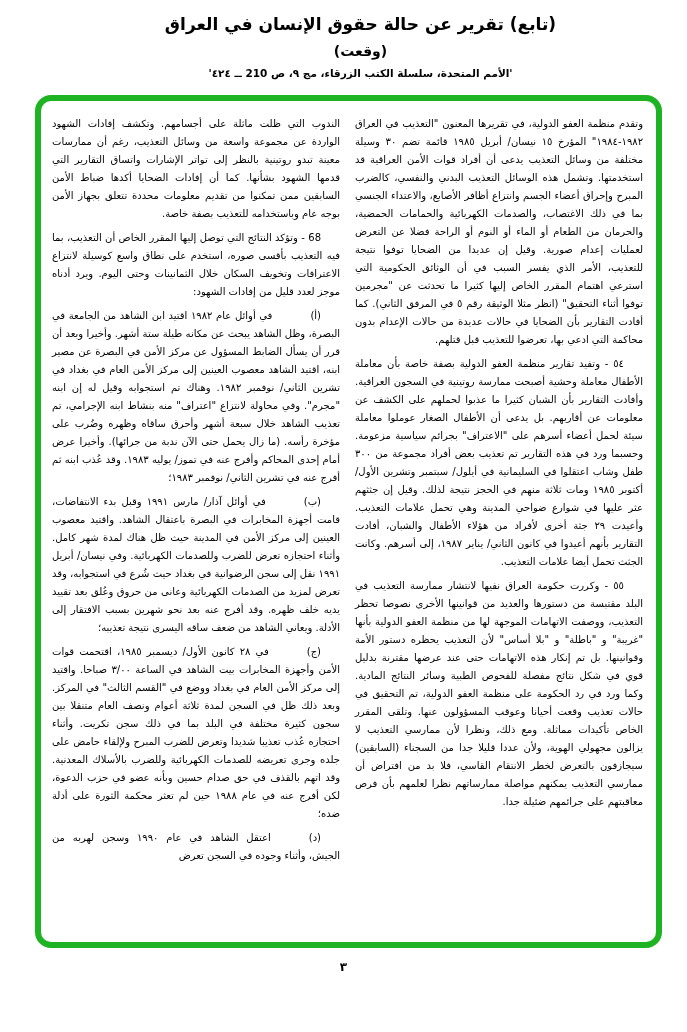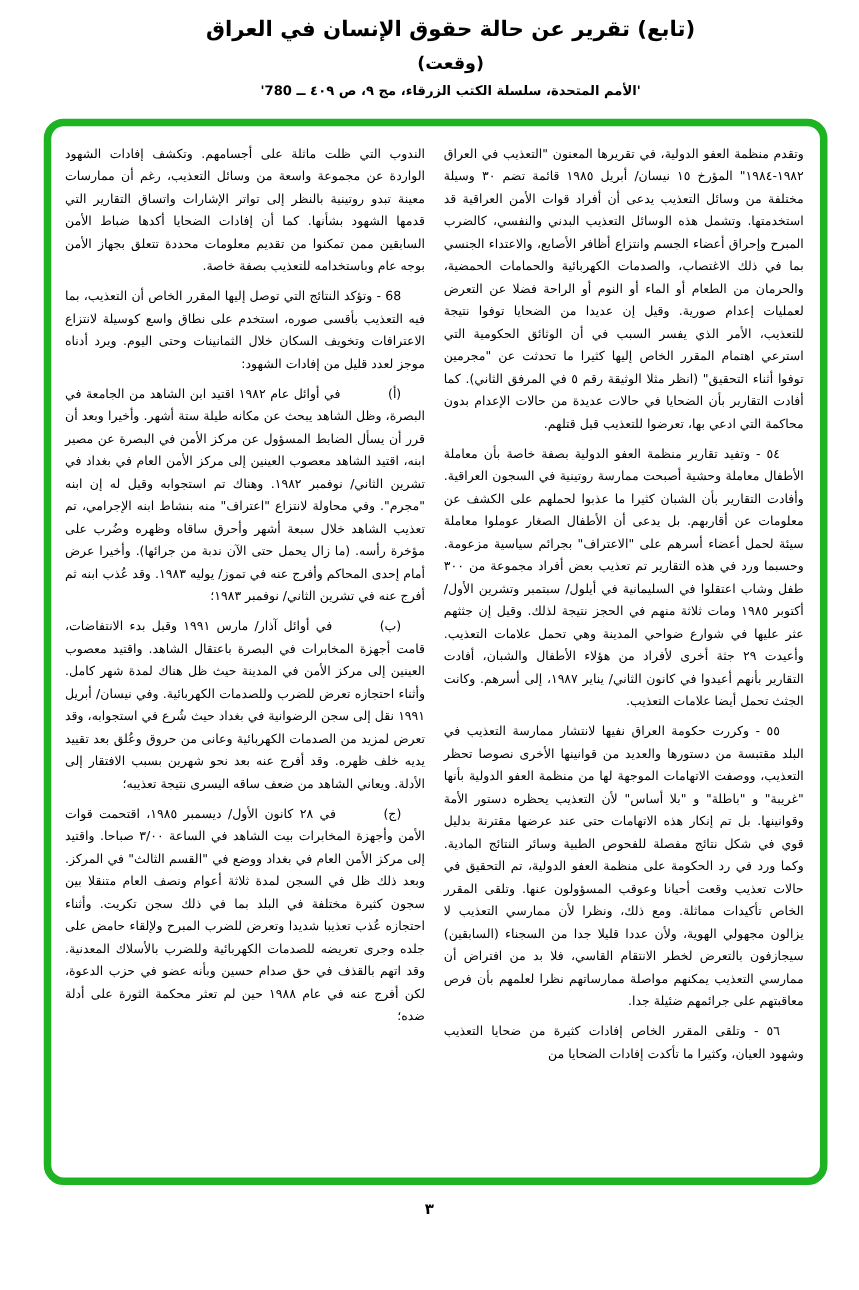--- a/index.html
+++ b/index.html
@@ -49,36 +49,36 @@
   }
 </style>
 </head>
 <body>
 
 <div class="page" style="background: rgb(255, 255, 255); color: rgb(0, 0, 0);">
 
   <div class="doc-header">
     <div class="doc-title">(تابع) تقرير عن حالة حقوق الإنسان في العراق</div>
     <div class="doc-subtitle">(وقعت)</div>
-    <div class="doc-citation">'الأمم المتحدة، سلسلة الكتب الزرقاء، مج ٩، ص ٤٠٩ ــ 780'</div>
+    <div class="doc-citation">'الأمم المتحدة، سلسلة الكتب الزرقاء، مج ٩، ص 210 ــ ٤٢٤'</div>
   </div>
 
   <div class="content-box" style="border-color: rgb(29, 179, 34);">
     <div class="columns">
       <div class="column" id="col-right">
           <p class="para">وتقدم منظمة العفو الدولية، في تقريرها المعنون "التعذيب في العراق ١٩٨٢-١٩٨٤" المؤرخ ١٥ نيسان/ أبريل ١٩٨٥ قائمة تضم ٣٠ وسيلة مختلفة من وسائل التعذيب يدعى أن أفراد قوات الأمن العراقية قد استخدمتها. وتشمل هذه الوسائل التعذيب البدني والنفسي، كالضرب المبرح وإحراق أعضاء الجسم وانتزاع أظافر الأصابع، والاعتداء الجنسي بما في ذلك الاغتصاب، والصدمات الكهربائية والحمامات الحمضية، والحرمان من الطعام أو الماء أو النوم أو الراحة فضلا عن التعرض لعمليات إعدام صورية. وقيل إن عديدا من الضحايا توفوا نتيجة للتعذيب، الأمر الذي يفسر السبب في أن الوثائق الحكومية التي استرعي اهتمام المقرر الخاص إليها كثيرا ما تحدثت عن "مجرمين توفوا أثناء التحقيق" (انظر مثلا الوثيقة رقم ٥ في المرفق الثاني). كما أفادت التقارير بأن الضحايا في حالات عديدة من حالات الإعدام بدون محاكمة التي ادعي بها، تعرضوا للتعذيب قبل قتلهم.</p>
           <p class="para indent">٥٤ - وتفيد تقارير منظمة العفو الدولية بصفة خاصة بأن معاملة الأطفال معاملة وحشية أصبحت ممارسة روتينية في السجون العراقية. وأفادت التقارير بأن الشبان كثيرا ما عذبوا لحملهم على الكشف عن معلومات عن أقاربهم. بل يدعى أن الأطفال الصغار عوملوا معاملة سيئة لحمل أعضاء أسرهم على "الاعتراف" بجرائم سياسية مزعومة. وحسبما ورد في هذه التقارير تم تعذيب بعض أفراد مجموعة من ٣٠٠ طفل وشاب اعتقلوا في السليمانية في أيلول/ سبتمبر وتشرين الأول/ أكتوبر ١٩٨٥ ومات ثلاثة منهم في الحجز نتيجة لذلك. وقيل إن جثثهم عثر عليها في شوارع ضواحي المدينة وهي تحمل علامات التعذيب. وأعيدت ٢٩ جثة أخرى لأفراد من هؤلاء الأطفال والشبان، أفادت التقارير بأنهم أعيدوا في كانون الثاني/ يناير ١٩٨٧، إلى أسرهم. وكانت الجثث تحمل أيضا علامات التعذيب.</p>
           <p class="para indent">٥٥ - وكررت حكومة العراق نفيها لانتشار ممارسة التعذيب في البلد مقتبسة من دستورها والعديد من قوانينها الأخرى نصوصا تحظر التعذيب، ووصفت الاتهامات الموجهة لها من منظمة العفو الدولية بأنها "غريبة" و "باطلة" و "بلا أساس" لأن التعذيب يحظره دستور الأمة وقوانينها. بل تم إنكار هذه الاتهامات حتى عند عرضها مقترنة بدليل قوي في شكل نتائج مفصلة للفحوص الطبية وسائر النتائج المادية. وكما ورد في رد الحكومة على منظمة العفو الدولية، تم التحقيق في حالات تعذيب وقعت أحيانا وعوقب المسؤولون عنها. وتلقى المقرر الخاص تأكيدات مماثلة. ومع ذلك، ونظرا لأن ممارسي التعذيب لا يزالون مجهولي الهوية، ولأن عددا قليلا جدا من السجناء (السابقين) سيجازفون بالتعرض لخطر الانتقام القاسي، فلا بد من افتراض أن ممارسي التعذيب يمكنهم مواصلة ممارساتهم نظرا لعلمهم بأن فرص معاقبتهم على جرائمهم ضئيلة جدا.</p>
-          <p class="para indent">٥٦ - وتلقى المقرر الخاص إفادات كثيرة من ضحايا التعذيب وشهود العيان، وكثيرا ما تأكدت إفادات الضحايا من</p>
         </div>
       <div class="column" id="col-left">
           <p class="para">الندوب التي ظلت ماثلة على أجسامهم. وتكشف إفادات الشهود الواردة عن مجموعة واسعة من وسائل التعذيب، رغم أن ممارسات معينة تبدو روتينية بالنظر إلى تواتر الإشارات واتساق التقارير التي قدمها الشهود بشأنها. كما أن إفادات الضحايا أكدها ضباط الأمن السابقين ممن تمكنوا من تقديم معلومات محددة تتعلق بجهاز الأمن بوجه عام وباستخدامه للتعذيب بصفة خاصة.</p>
           <p class="para indent">68 - وتؤكد النتائج التي توصل إليها المقرر الخاص أن التعذيب، بما فيه التعذيب بأقسى صوره، استخدم على نطاق واسع كوسيلة لانتزاع الاعترافات وتخويف السكان خلال الثمانينات وحتى اليوم. ويرد أدناه موجز لعدد قليل من إفادات الشهود:</p>
           <p class="para indent"><span>(أ)</span><span class="item-gap"></span>في أوائل عام ١٩٨٢ اقتيد ابن الشاهد من الجامعة في البصرة، وظل الشاهد يبحث عن مكانه طيلة ستة أشهر. وأخيرا وبعد أن قرر أن يسأل الضابط المسؤول عن مركز الأمن في البصرة عن مصير ابنه، اقتيد الشاهد معصوب العينين إلى مركز الأمن العام في بغداد في تشرين الثاني/ نوفمبر ١٩٨٢. وهناك تم استجوابه وقيل له إن ابنه "مجرم". وفي محاولة لانتزاع "اعتراف" منه بنشاط ابنه الإجرامي، تم تعذيب الشاهد خلال سبعة أشهر وأحرق ساقاه وظهره وضُرب على مؤخرة رأسه. (ما زال يحمل حتى الآن ندبة من جرائها). وأخيرا عرض أمام إحدى المحاكم وأفرج عنه في تموز/ يوليه ١٩٨٣. وقد عُذب ابنه ثم أفرج عنه في تشرين الثاني/ نوفمبر ١٩٨٣؛</p>
           <p class="para indent"><span>(ب)</span><span class="item-gap"></span>في أوائل آذار/ مارس ١٩٩١ وقبل بدء الانتفاضات، قامت أجهزة المخابرات في البصرة باعتقال الشاهد. واقتيد معصوب العينين إلى مركز الأمن في المدينة حيث ظل هناك لمدة شهر كامل. وأثناء احتجازه تعرض للضرب وللصدمات الكهربائية. وفي نيسان/ أبريل ١٩٩١ نقل إلى سجن الرضوانية في بغداد حيث شُرع في استجوابه، وقد تعرض لمزيد من الصدمات الكهربائية وعانى من حروق وعُلق بعد تقييد يديه خلف ظهره. وقد أفرج عنه بعد نحو شهرين بسبب الافتقار إلى الأدلة. ويعاني الشاهد من ضعف ساقه اليسرى نتيجة تعذيبه؛</p>
           <p class="para indent"><span>(ج)</span><span class="item-gap"></span>في ٢٨ كانون الأول/ ديسمبر ١٩٨٥، اقتحمت قوات الأمن وأجهزة المخابرات بيت الشاهد في الساعة ٣/٠٠ صباحا. واقتيد إلى مركز الأمن العام في بغداد ووضع في "القسم الثالث" في المركز. وبعد ذلك ظل في السجن لمدة ثلاثة أعوام ونصف العام متنقلا بين سجون كثيرة مختلفة في البلد بما في ذلك سجن تكريت. وأثناء احتجازه عُذب تعذيبا شديدا وتعرض للضرب المبرح ولإلقاء حامض على جلده وجرى تعريضه للصدمات الكهربائية وللضرب بالأسلاك المعدنية. وقد اتهم بالقذف في حق صدام حسين وبأنه عضو في حزب الدعوة، لكن أفرج عنه في عام ١٩٨٨ حين لم تعثر محكمة الثورة على أدلة ضده؛</p>
+          <p class="para indent"><span>(د)</span><span class="item-gap"></span>اعتقل الشاهد في عام ١٩٩٠ وسجن لهربه من الجيش، وأثناء وجوده في السجن تعرض</p>
         </div>
     </div>
   </div>
 
   <div class="page-number">٣</div>
 
 </div>
 
 </body></html>

